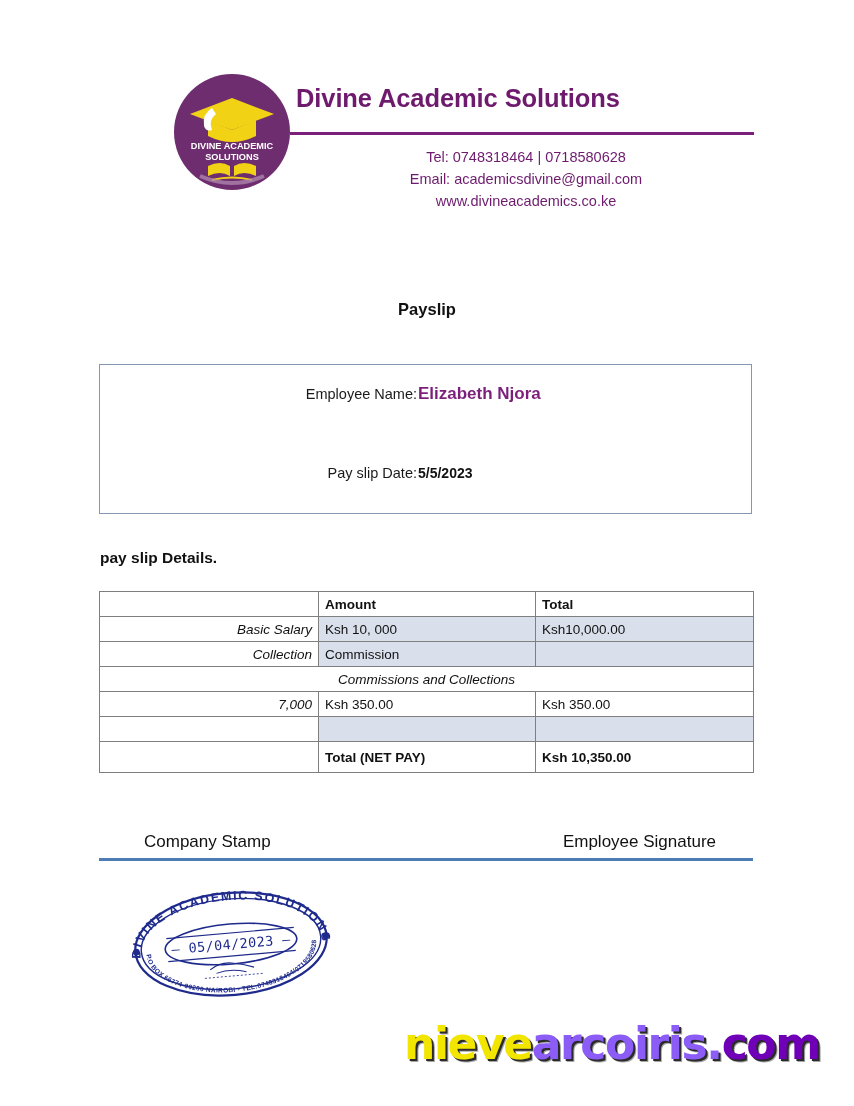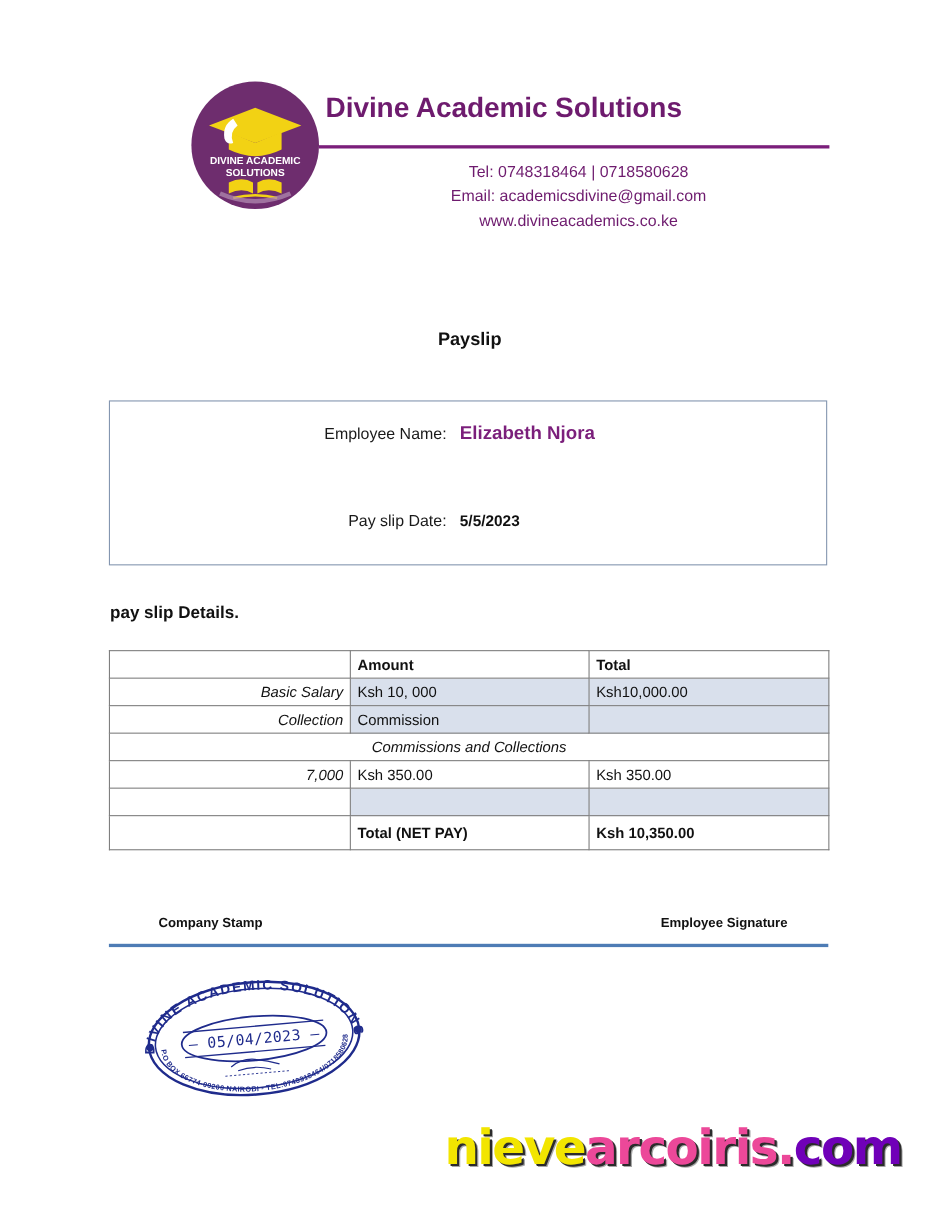--- a/index.html
+++ b/index.html
@@ -91,21 +91,21 @@
     height: 22px;
     display: flex;
     align-items: baseline;
   }
   .emp-row.r1 { top: 19px; }
   .emp-row.r2 { top: 62px; }
   .emp-row.r3 { top: 100px; }
   .emp-label {
     width: 318px;
     text-align: right;
-    padding-right: 12px;
+    padding-right: 1px;
     box-sizing: border-box;
     font-size: 14.5px;
     color: #1a1a1a;
   }
   .emp-value-name {
     font-size: 17px;
     font-weight: bold;
     color: #7B1F7B;
   }
   .emp-value {
@@ -167,22 +167,22 @@
   .sig-area {
     position: absolute;
     left: 99px;
     top: 832px;
     width: 654px;
     height: 34px;
   }
   .sig-label {
     position: absolute;
     top: 0;
-    font-size: 12px;
-    font-weight: bold;
+    font-size: 17px;
+    font-weight: normal;
     color: #111;
   }
   .sig-stamp { left: 45px; }
   .sig-emp  { right: 37px; }
   .sig-rule {
     position: absolute;
     left: 99px;
     top: 858px;
     width: 654px;
     height: 3px;
@@ -336,14 +336,14 @@
       </text>
 
       <path d="M86 80 q10 -7 22 -5 q12 2 22 6" stroke-width="1.2"></path>
       <path d="M92 84 q14 -4 30 1" stroke-width="1"></path>
       <path d="M80 88 l58 0" stroke-width="0.8" stroke-dasharray="2 2"></path>
     </g>
   </svg>
 </div>
 
 <div class="watermark">
-  <span style="color: rgb(242, 229, 0);">nieve</span><span style="color: #ec4899;">arcoiris.</span><span style="color: rgb(112, 0, 184);">com</span>
+  <span style="color: rgb(242, 229, 0);">nieve</span><span style="color: #8b5cf6;">arcoiris.</span><span style="color: rgb(112, 0, 184);">com</span>
 </div>
 
 </body></html>

